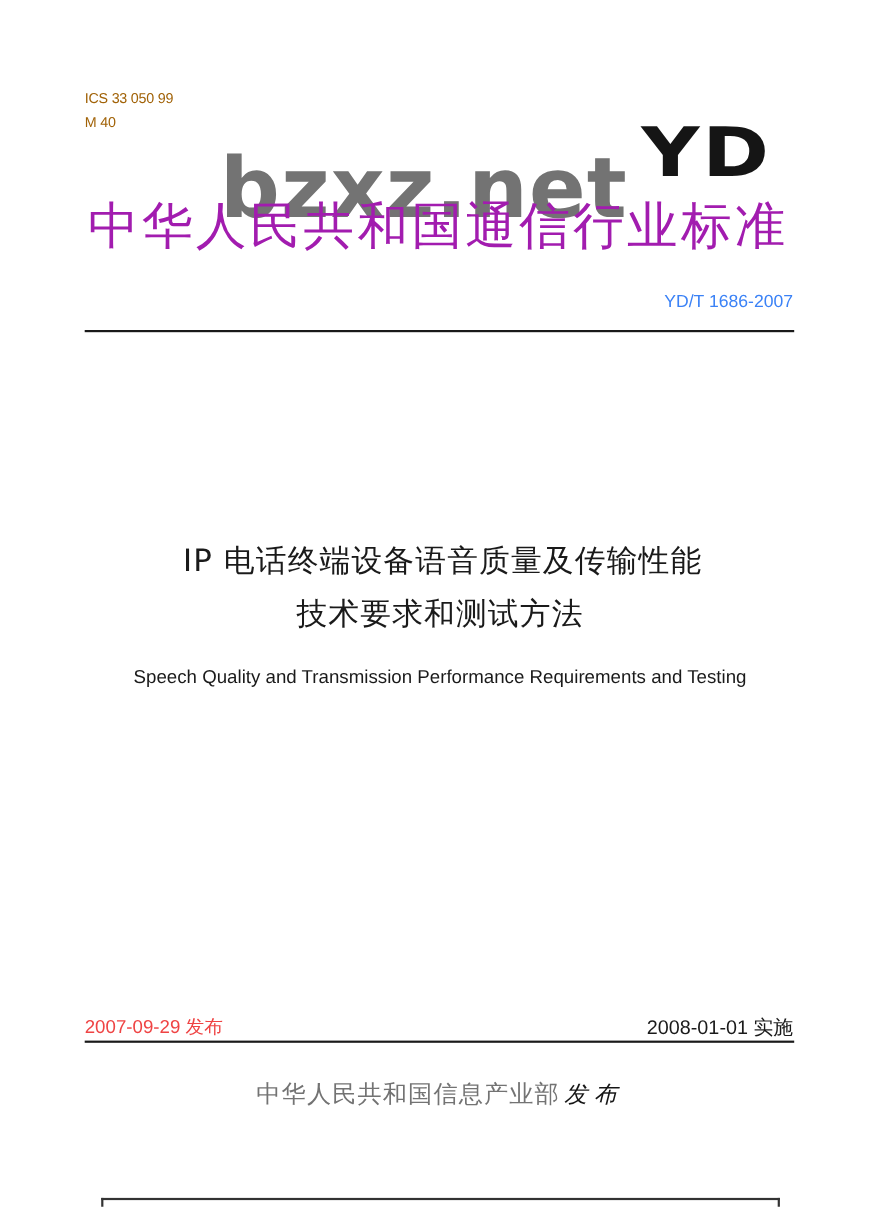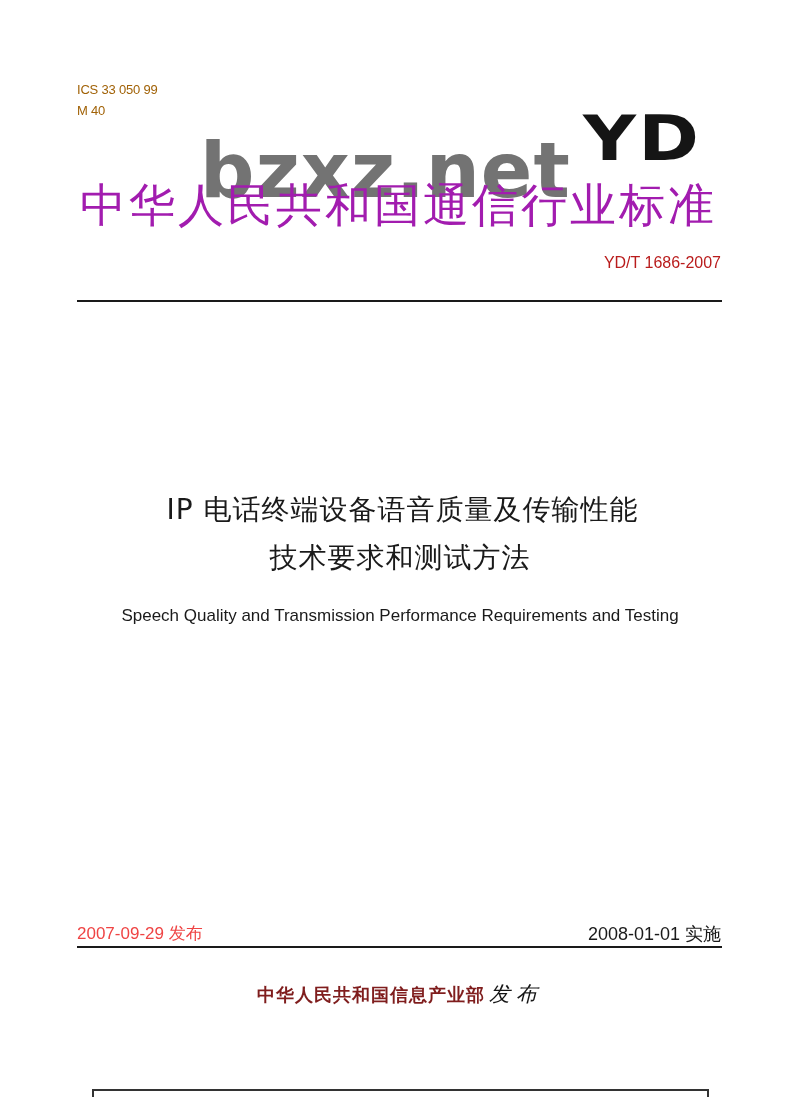--- a/index.html
+++ b/index.html
@@ -58,23 +58,23 @@
       font-family: "DejaVu Sans", sans-serif;
       font-size: 46px;
       line-height: 50px;
       color: #a21caf;
       letter-spacing: 3px;
       white-space: nowrap;
       z-index: 2;
     }
 
     .std-number {
-      right: 79px; top: 254px;
+      right: 79px; top: 266px;
       font-size: 16px;
-      color: #b91c1c;
+      color: #3b82f6;
       white-space: nowrap;
     }
 
     .rule-top {
       left: 77px; top: 300px;
       width: 645px; height: 0;
       border-top: 2px solid #1a1a1a;
     }
 
     .doc-title-cn {
@@ -118,24 +118,24 @@
     }
 
     .publisher {
       left: 0; top: 980px;
       width: 800px;
       text-align: center;
       white-space: nowrap;
     }
     .publisher .org {
       font-family: "DejaVu Serif", serif;
-      font-weight: bold;
-      font-size: 18px;
+      font-weight: normal;
+      font-size: 22px;
       letter-spacing: 1px;
-      color: #7f1d1d;
+      color: #737373;
     }
     .publisher .verb {
       font-family: "DejaVu Serif", serif;
       font-size: 21px;
       letter-spacing: 6px;
       margin-left: 4px;
       color: #151515;
       font-style: italic;
     }
 

